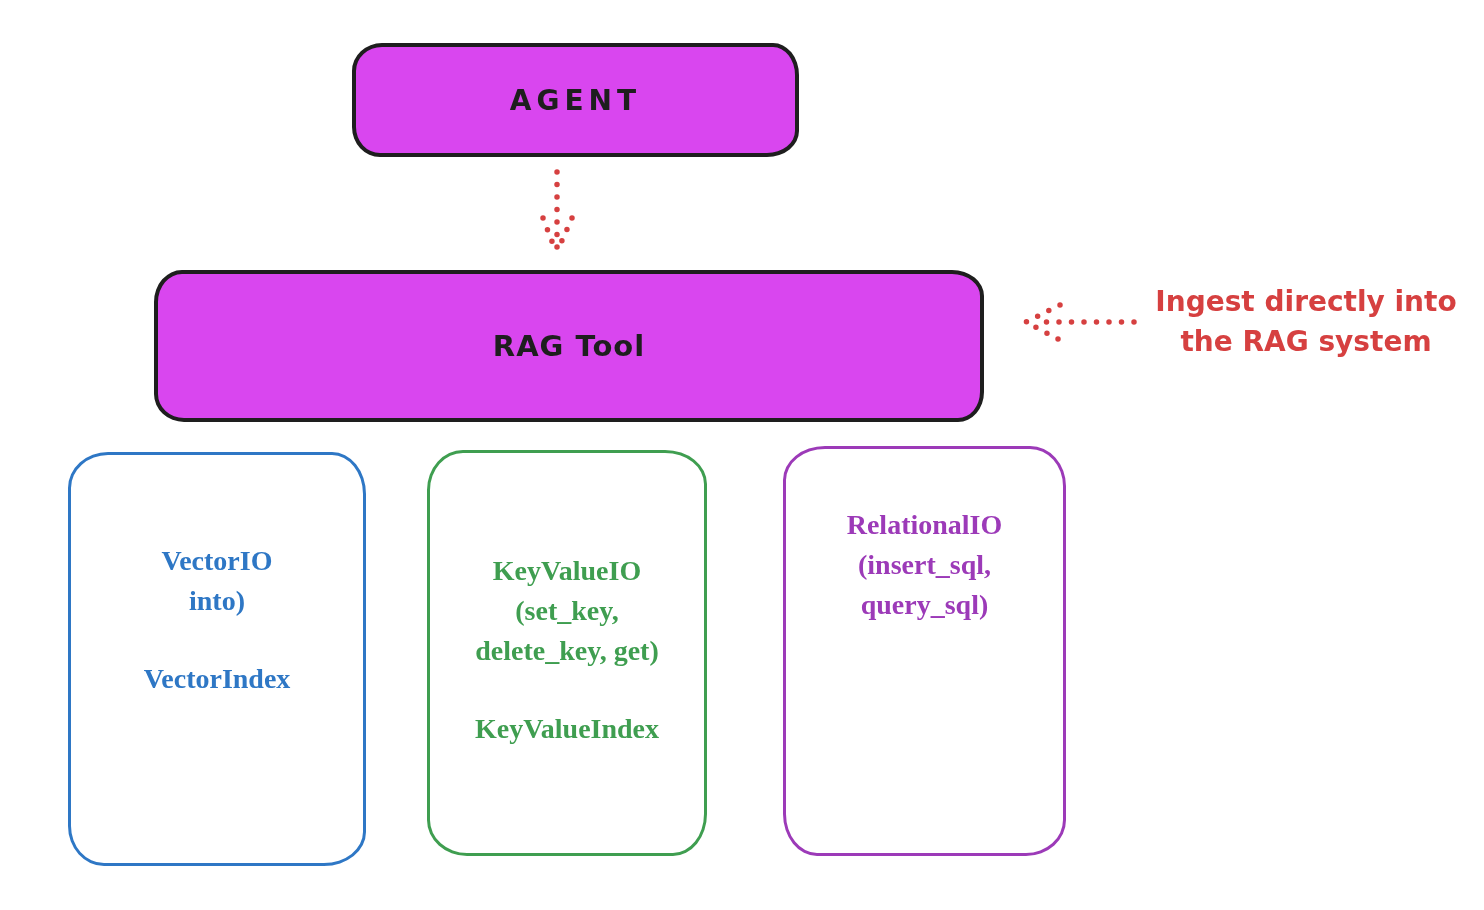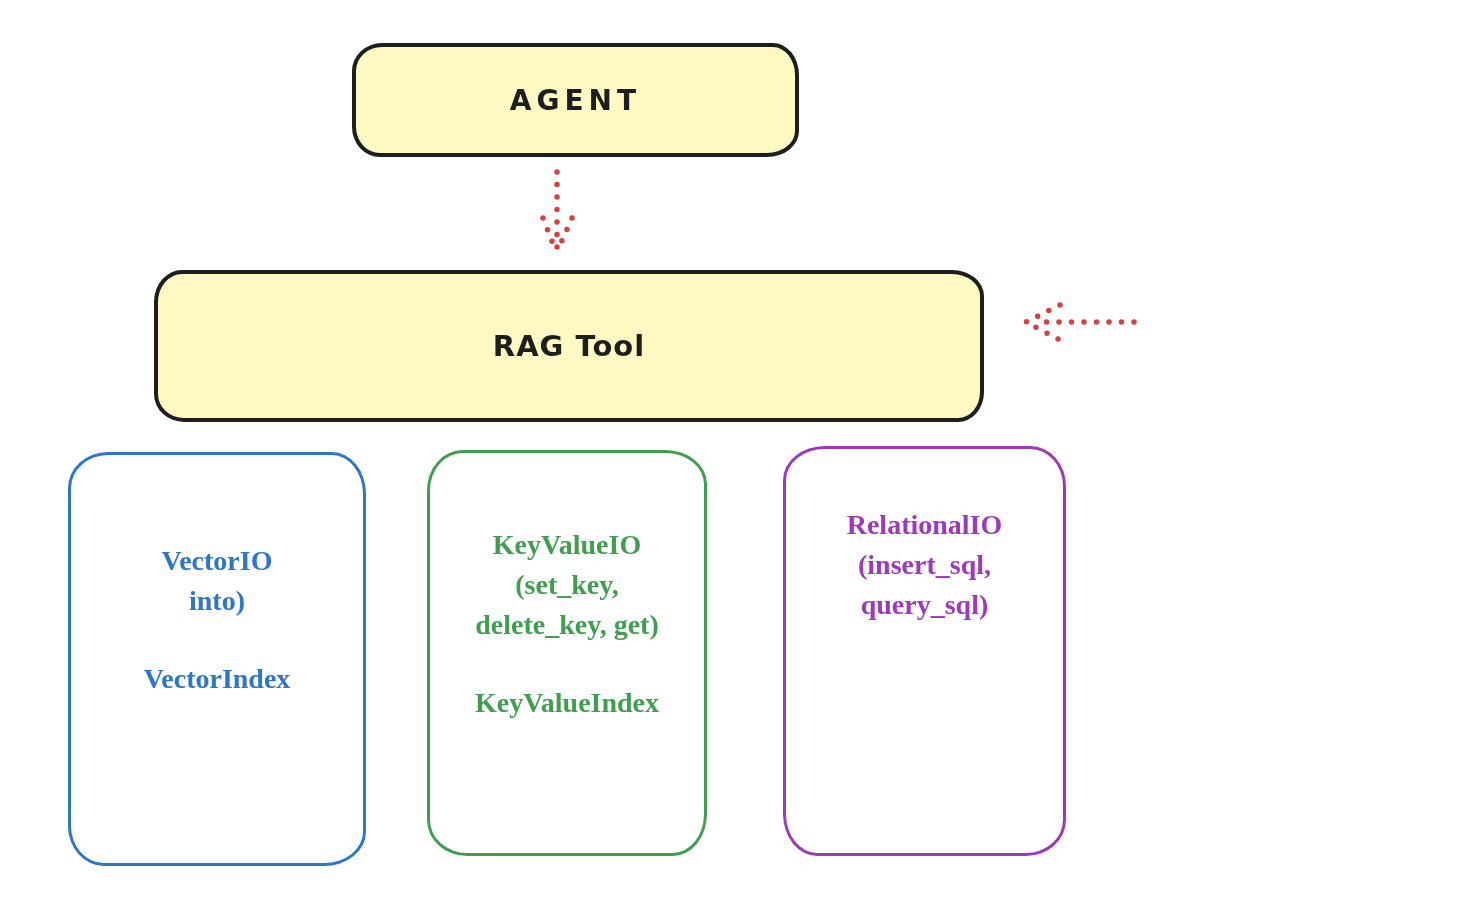--- a/index.html
+++ b/index.html
@@ -16,21 +16,21 @@
     color: #1e1e1e;
   }
   .canvas {
     position: absolute;
     inset: 0;
   }
   
   .node {
     position: absolute;
     box-sizing: border-box;
-    background: #fef9c3;
+    background: #d946ef;
     display: flex;
     align-items: center;
     justify-content: center;
     text-align: center;
   }
   .node-agent {
     left: 352px; top: 43px;
     width: 447px; height: 114px;
     border: 4px solid #1e1e1e;
     border-radius: 30px 26px 32px 28px / 28px 32px 26px 30px;
@@ -67,21 +67,21 @@
     width: 298px; height: 414px;
     border-radius: 40px 34px 42px 36px / 36px 42px 34px 40px;
     color: #2e77c5; border-color: #2e77c5;
     padding-top: 86px;
   }
   .store-keyvalue {
     left: 427px; top: 450px;
     width: 280px; height: 406px;
     border-radius: 36px 42px 34px 40px / 40px 34px 42px 36px;
     color: #3f9e50; border-color: #3f9e50;
-    padding-top: 72px;
+    padding-top: 98px;
   }
   .store-relational {
     left: 783px; top: 446px;
     width: 283px; height: 410px;
     border-radius: 42px 36px 40px 34px / 34px 40px 36px 42px;
     color: #9c3ab8; border-color: #9c3ab8;
     padding-top: 56px;
   }
   
   .annotation {
@@ -122,20 +122,24 @@
         <path d="M572 218 L557 252"></path>
       </g>
       <g>
         <path d="M1134 322 L1034 322"></path>
         <path d="M1060 305 L1026 322"></path>
         <path d="M1058 339 L1026 322"></path>
       </g>
     </g>
   </svg>
 
+  <div class="annotation">
+    <div>Ingest directly into</div>
+    <div>the RAG system</div>
+  </div>
 
   <div class="store store-vector">
     <div>VectorIO</div>
     <div>into)</div>
     <div class="idx">VectorIndex</div>
   </div>
 
   <div class="store store-keyvalue">
     <div>KeyValueIO</div>
     <div>(set_key,</div>

